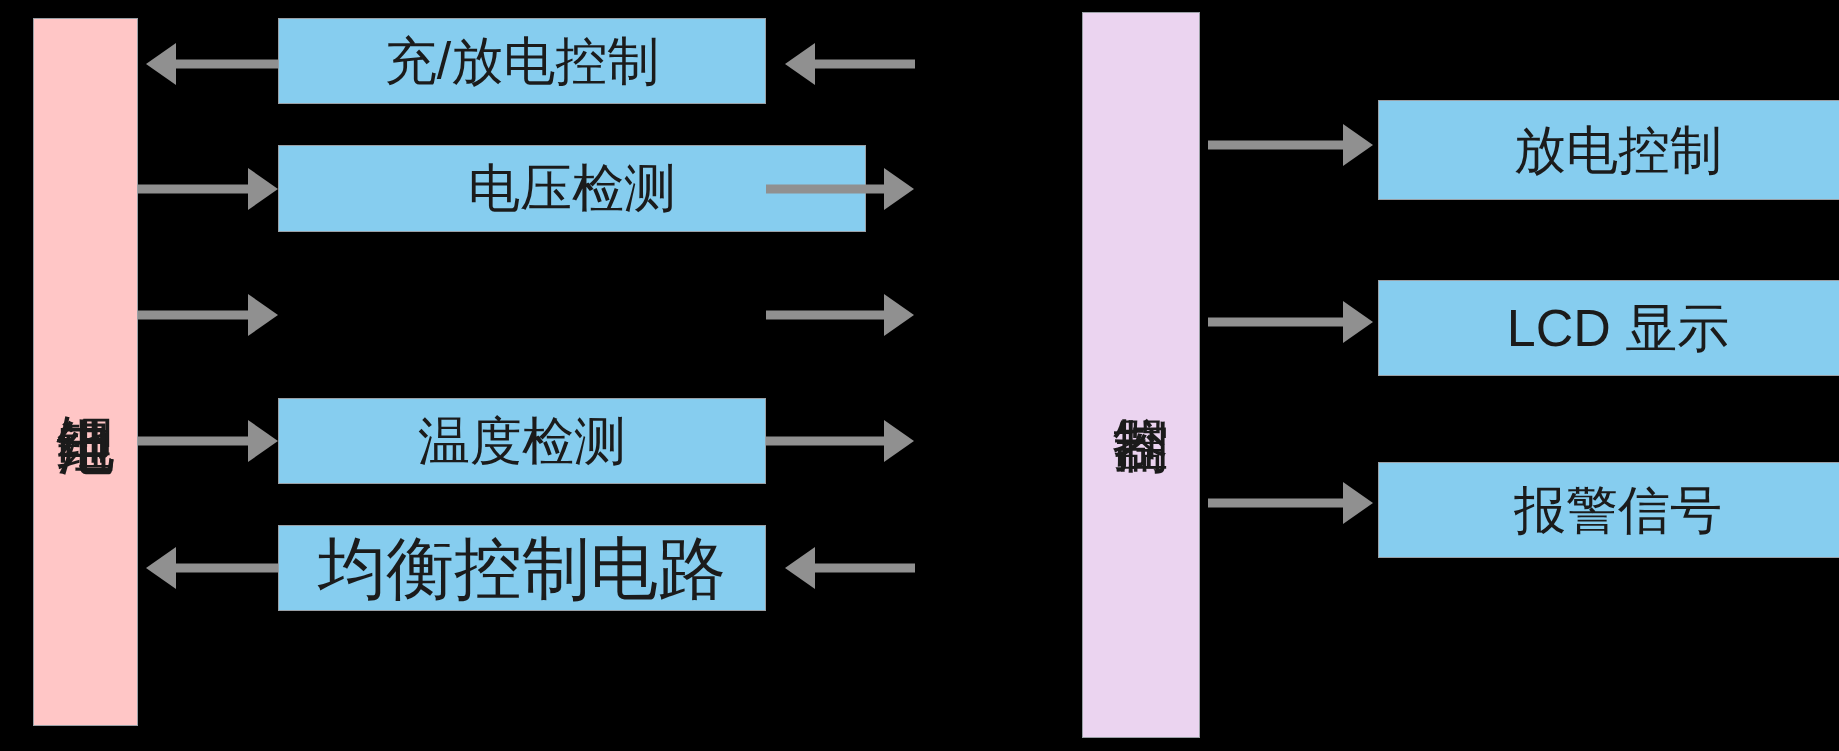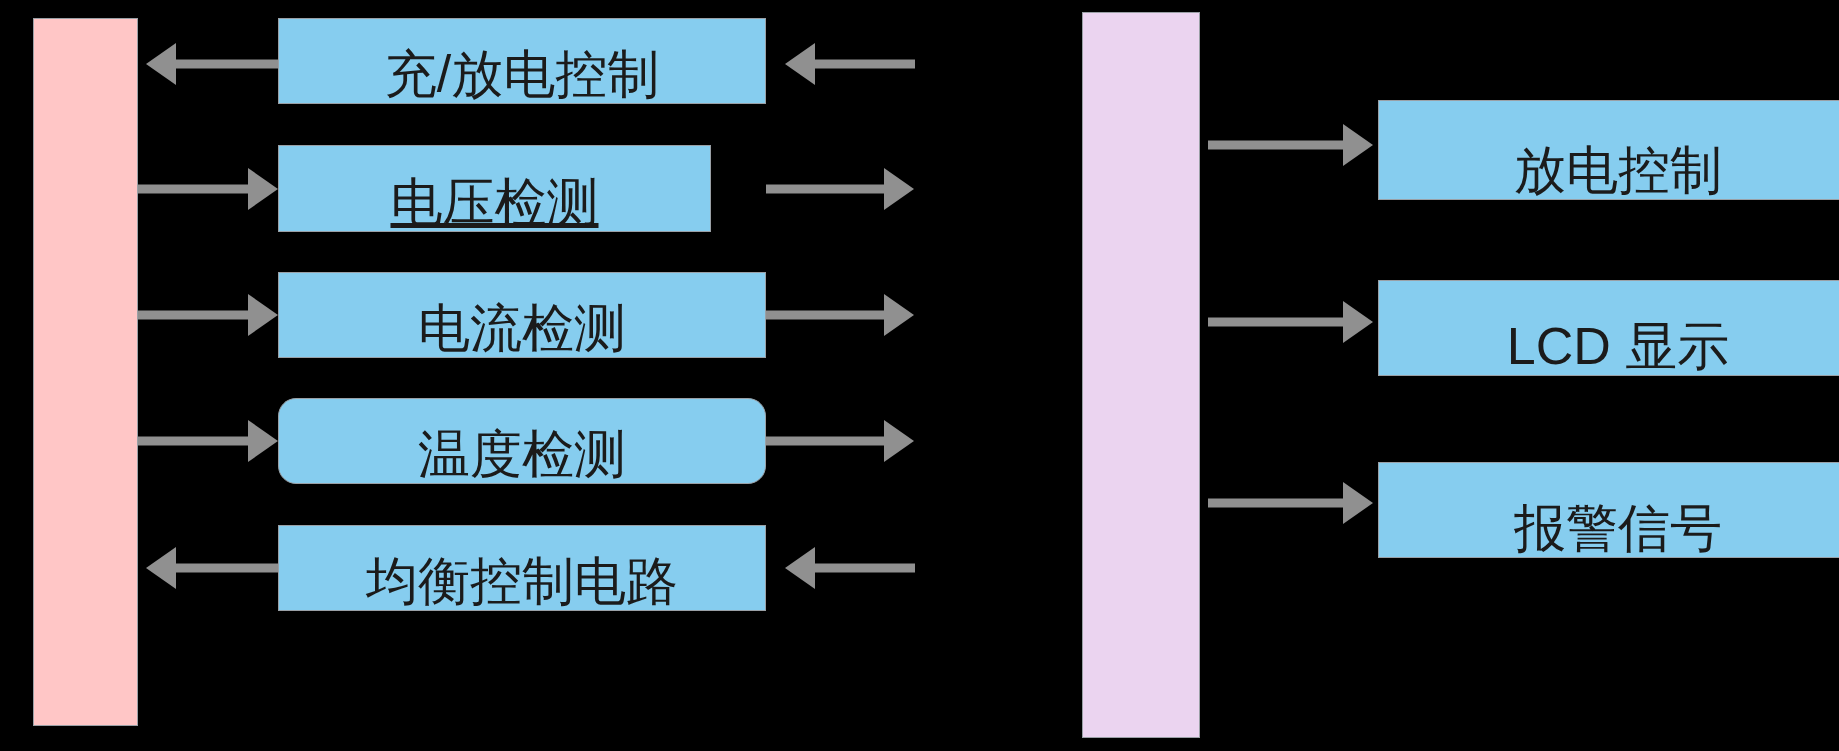--- a/index.html
+++ b/index.html
@@ -13,21 +13,21 @@
     height: 751px;
     background: #000000;
     overflow: hidden;
     font-family: "Liberation Sans", "DejaVu Sans", sans-serif;
   }
   .node {
     position: absolute;
     box-sizing: border-box;
     border: 1px solid #9aa0a6;
     display: flex;
-    align-items: flex-end;
+    align-items: center;
     justify-content: center;
     color: #1b1b1b;
     line-height: 1.12;
   }
   .node.blue   { background: #86CDEF; }
   .node.pink   { background: #FFC6C6; }
   .node.purple { background: #EBD4F0; }
 
   .node .label {
     display: block;
@@ -76,33 +76,30 @@
 <div id="canvas">
 
   <div class="node pink vertical" style="left:33px; top:18px; width:105px; height:708px; font-size:58px;">
     <span class="label">锂电池组</span>
   </div>
 
   <div class="node blue" style="left:278px; top:18px; width:488px; height:86px; font-size:52px;">
     <span class="label">充/放电控制</span>
   </div>
 
-  <div class="node blue" style="left:278px; top:145px; width:433px; height:87px; font-size:52px;text-decoration:underline;">
+  <div class="node blue" style="left:278px; top:145px; width:588px; height:87px; font-size:52px;">
     <span class="label">电压检测</span>
   </div>
 
-  <div class="node blue" style="left:278px; top:272px; width:488px; height:86px; font-size:52px;">
-    <span class="label">电流检测</span>
-  </div>
 
-  <div class="node blue" style="left:278px; top:398px; width:488px; height:86px; font-size:52px;border-radius:18px;">
+  <div class="node blue" style="left:278px; top:398px; width:488px; height:86px; font-size:52px;">
     <span class="label">温度检测</span>
   </div>
 
-  <div class="node blue" style="left:278px; top:525px; width:488px; height:86px; font-size:52px;">
+  <div class="node blue" style="left:278px; top:525px; width:488px; height:86px; font-size:68px;">
     <span class="label">均衡控制电路</span>
   </div>
 
   <div class="node purple vertical" style="left:1082px; top:12px; width:118px; height:726px; font-size:56px;">
     <span class="label">控制器</span>
   </div>
 
   <div class="node blue" style="left:1378px; top:100px; width:480px; height:100px; font-size:52px;">
     <span class="label">放电控制</span>
   </div>

